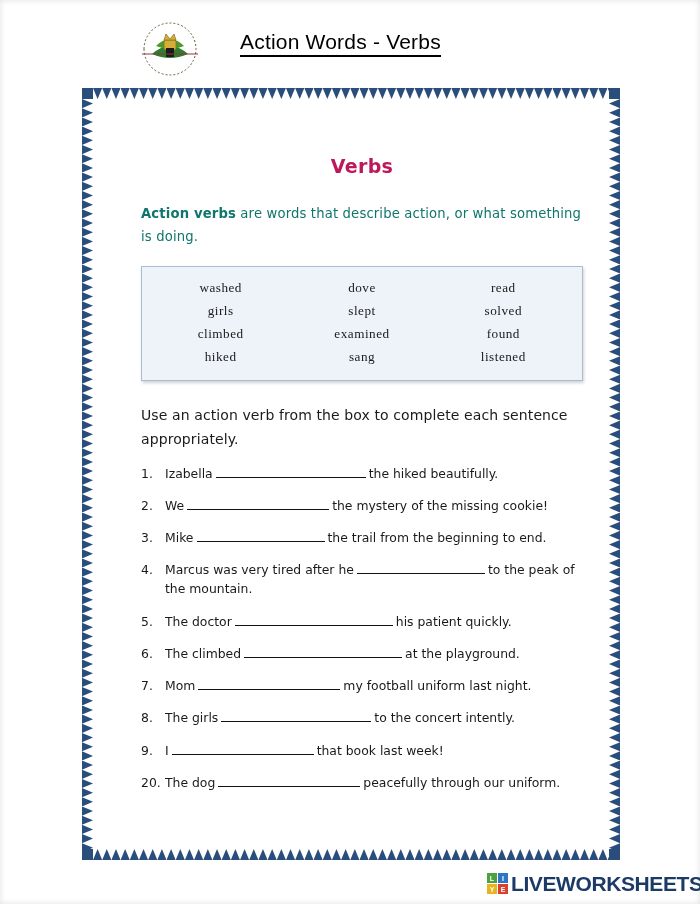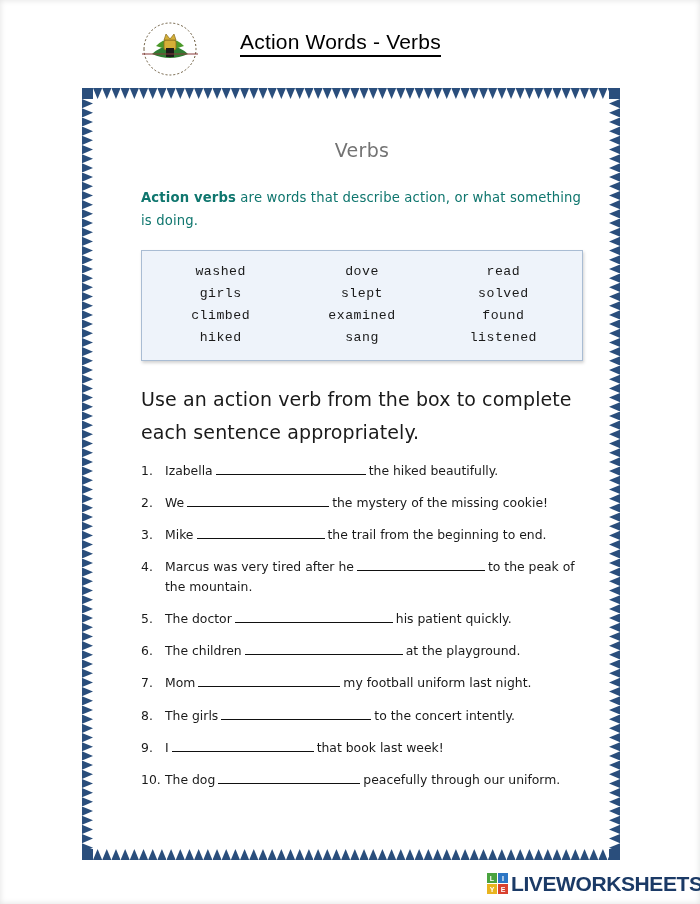--- a/index.html
+++ b/index.html
@@ -117,25 +117,25 @@
   .content {
     position: absolute;
     left: 48px;
     top: 40px;
     width: 442px;
     font-family: "DejaVu Sans", sans-serif;
   }
 
   .verbs-title {
     text-align: center;
-    color: #737373;
+    color: #be185d;
     font-size: 19px;
-    font-weight: normal;
+    font-weight: bold;
     letter-spacing: 0.3px;
-    margin: 0 0 26px 0;
+    margin: 16px 0 26px 0;
     font-family: "DejaVu Sans", sans-serif;
   }
 
   .intro {
     font-size: 13.2px;
     line-height: 1.72;
     color: #0f766e;
     margin: 0 0 18px 0;
     letter-spacing: 0.15px;
   }
@@ -153,25 +153,25 @@
   .word-grid {
     display: grid;
     grid-template-columns: 1fr 1fr 1fr;
     row-gap: 7px;
     text-align: center;
   }
   .word {
     font-size: 13.2px;
     color: #1a1a1a;
     letter-spacing: 0.5px;
-    font-family: Liberation Mono, monospace;
+    font-family: Liberation Serif, serif;
   }
 
   .directions {
-    font-size: 19px;
+    font-size: 14px;
     line-height: 1.72;
     color: #1a1a1a;
     margin: 18px 0 12px 0;
     letter-spacing: 0.1px;
   }
 
   
   .q-list { margin: 0; padding: 0; list-style: none; }
   .q-item {
     display: flex;
@@ -591,36 +591,36 @@
             <li class="q-item">
               <span class="q-num">4.</span>
               <span class="q-body"><span>Marcus was very tired after he</span><span class="blank" style="width: 128px;"></span><span>to the peak of the mountain.</span></span>
             </li>
             <li class="q-item">
               <span class="q-num">5.</span>
               <span class="q-body"><span>The doctor</span><span class="blank" style="width: 158px;"></span><span>his patient quickly.</span></span>
             </li>
             <li class="q-item">
               <span class="q-num">6.</span>
-              <span class="q-body"><span>The children</span><span class="blank" style="width: 158px;"></span><span>at the playground.</span></span>
+              <span class="q-body"><span>The climbed</span><span class="blank" style="width: 158px;"></span><span>at the playground.</span></span>
             </li>
             <li class="q-item">
               <span class="q-num">7.</span>
               <span class="q-body"><span>Mom</span><span class="blank" style="width: 142px;"></span><span>my football uniform last night.</span></span>
             </li>
             <li class="q-item">
               <span class="q-num">8.</span>
               <span class="q-body"><span>The girls</span><span class="blank" style="width: 150px;"></span><span>to the concert intently.</span></span>
             </li>
             <li class="q-item">
               <span class="q-num">9.</span>
               <span class="q-body"><span>I</span><span class="blank" style="width: 142px;"></span><span>that book last week!</span></span>
             </li>
             <li class="q-item">
-              <span class="q-num">10.</span>
+              <span class="q-num">20.</span>
               <span class="q-body"><span>The dog</span><span class="blank" style="width: 142px;"></span><span>peacefully through our uniform.</span></span>
             </li>
           </ol>
 
       </div>
     </div>
   </div>
 
   <div class="lw">
     <div class="lw-tiles">

